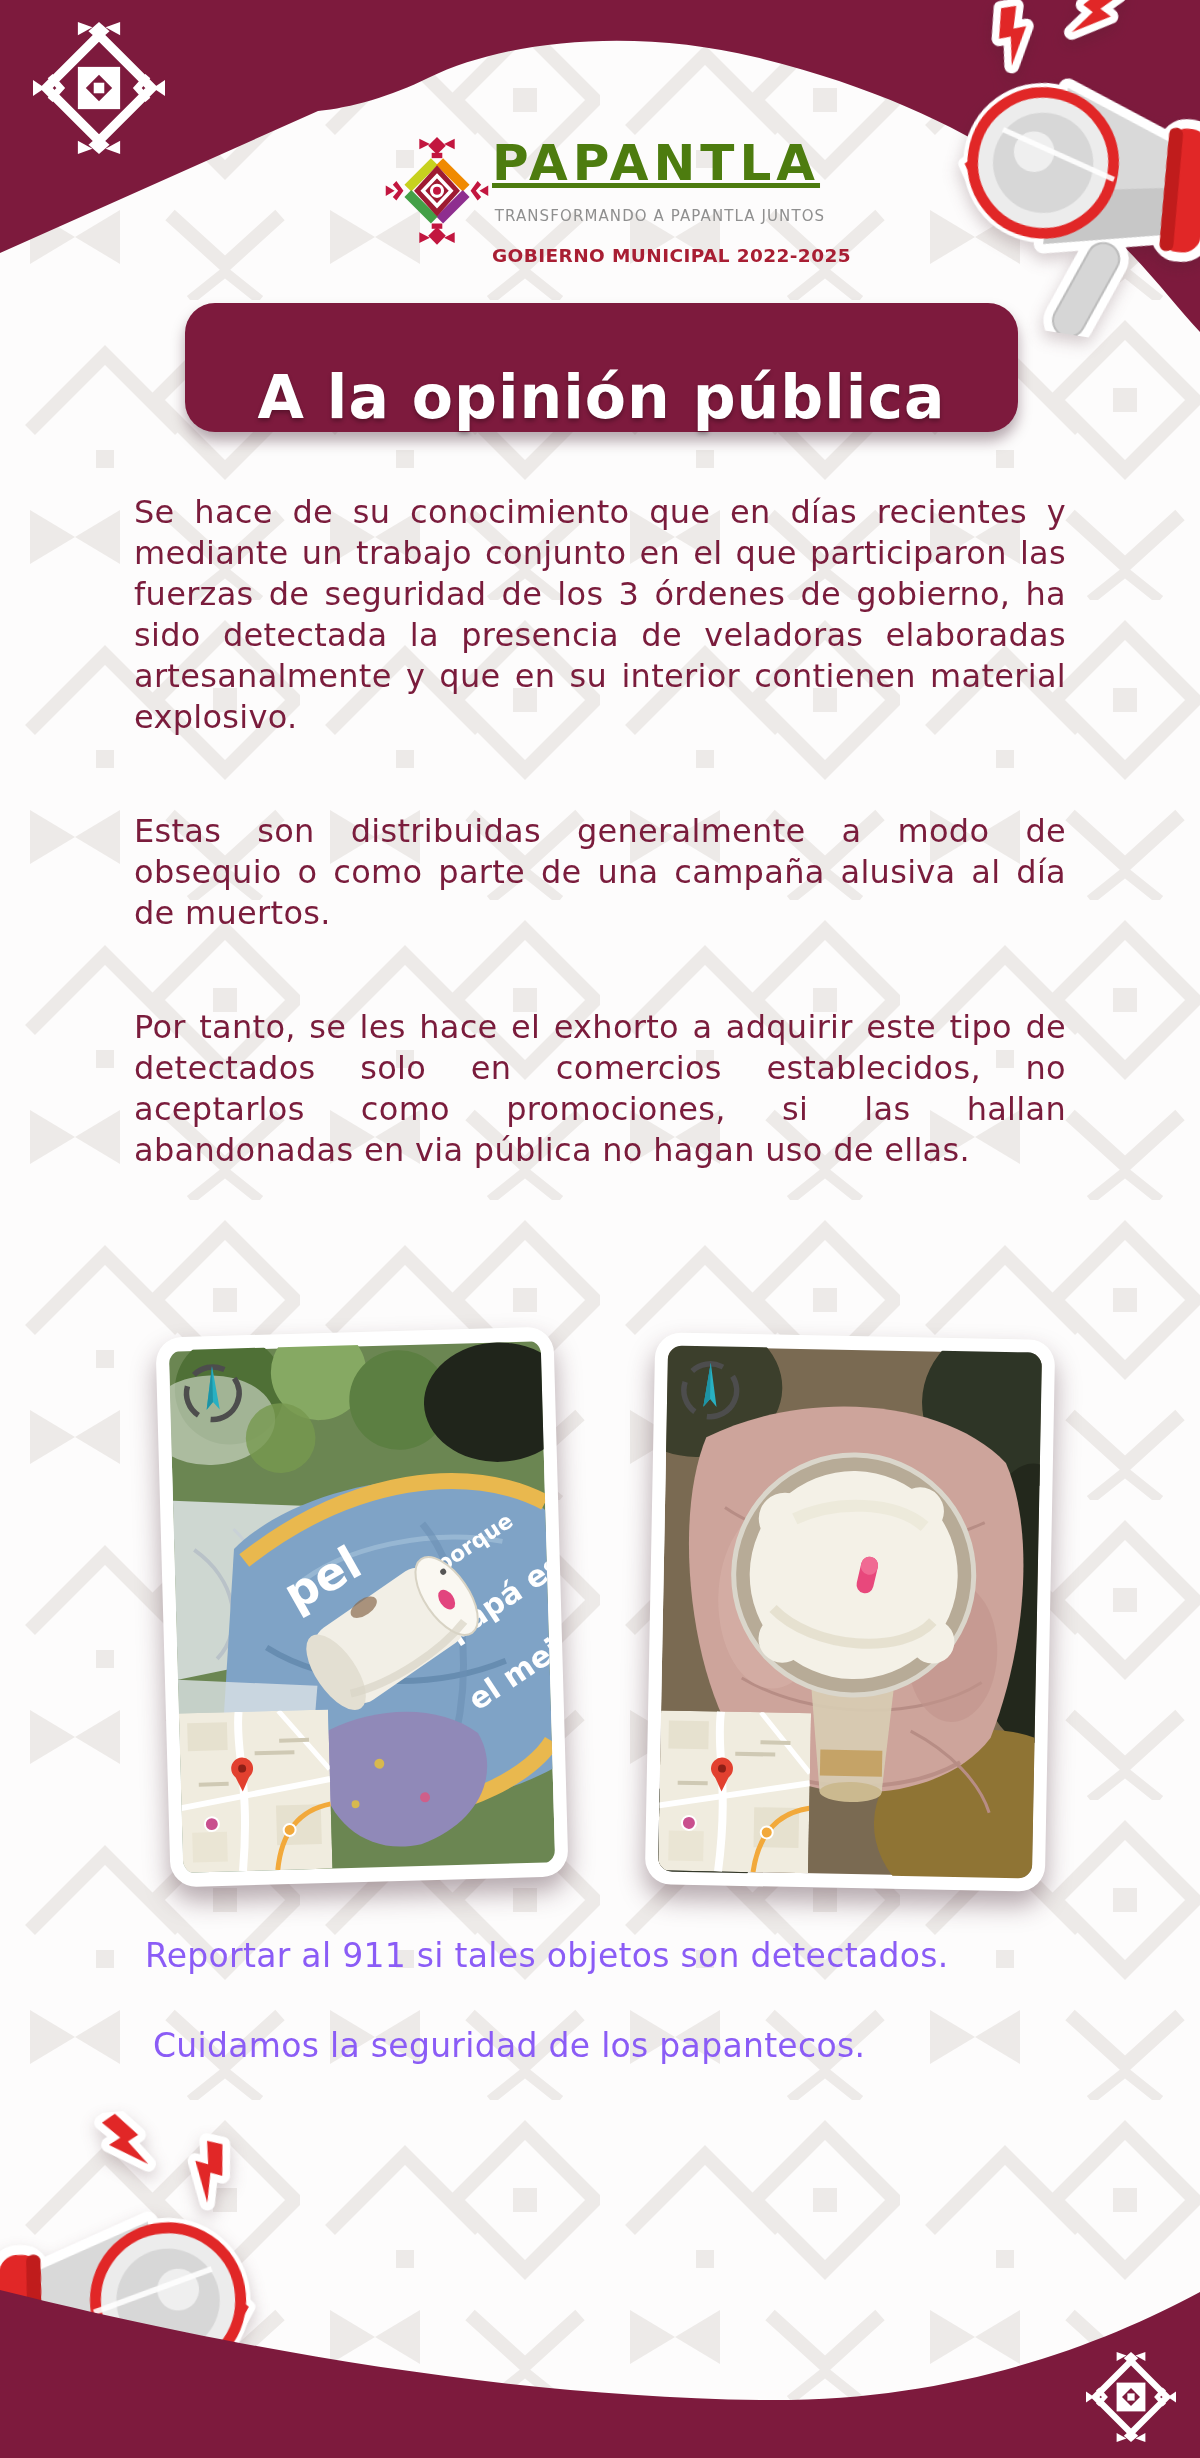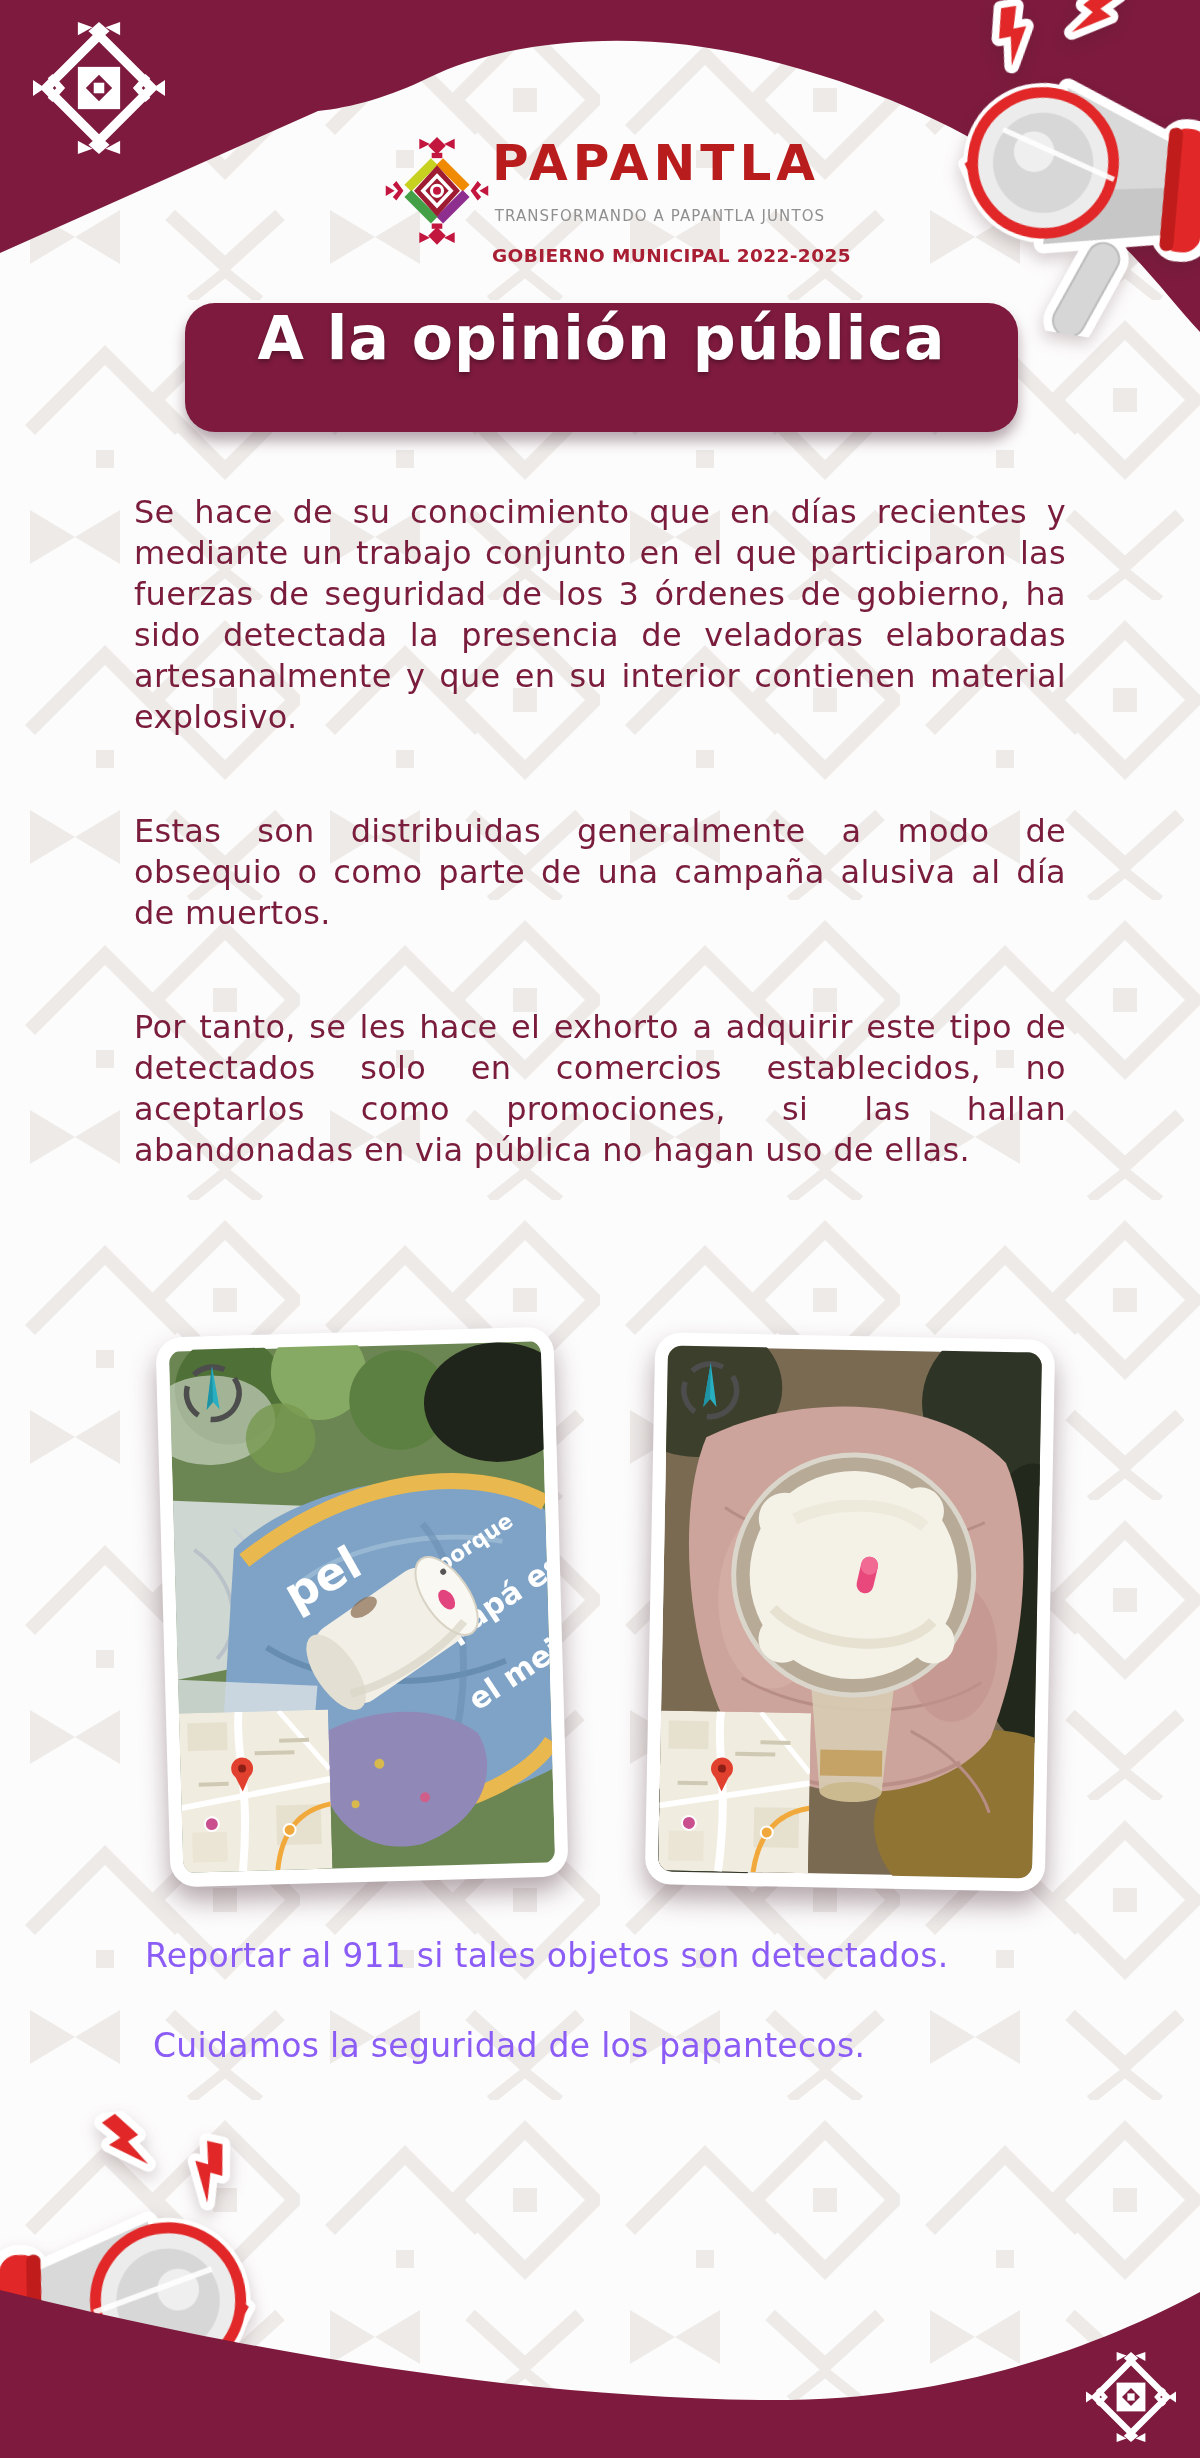--- a/index.html
+++ b/index.html
@@ -11,34 +11,34 @@
   .abs{position:absolute;}
   svg{display:block;}
   
   .header-svg{left:0;top:0;}
   .footer-svg{left:0;bottom:0;}
   
   .logo-emblem{left:384px;top:132px;}
   .logo-text{left:492px;top:138px;width:336px;text-align:center;}
   .logo-name{
     font-size:50px;font-weight:bold;letter-spacing:5px;line-height:1;
-    color:#b91c1c;white-space:nowrap;text-align:left;
+    color:#4d7c0f;white-space:nowrap;text-align:left;text-decoration:underline;
   }
   .logo-tagline{
     margin-top:19px;font-size:15px;letter-spacing:1.1px;color:#8F8F8F;
     white-space:nowrap;font-weight:500;
   }
   .logo-gov{
     margin-top:20px;font-size:18.5px;font-weight:bold;letter-spacing:.4px;
     color:#A81E33;white-space:nowrap;
   }
   
   .banner{
     left:185px;top:303px;width:833px;height:129px;border-radius:30px;
-    background:#7D1A3D;display:flex;align-items:flex-start;justify-content:center;
+    background:#7D1A3D;display:flex;align-items:flex-end;justify-content:center;
     box-shadow:0 9px 14px rgba(45,10,25,.35);
   }
   .banner span{
     color:#ffffff;font-size:60px;font-weight:bold;letter-spacing:1px;
     text-shadow:0 3px 4px rgba(0,0,0,.28);white-space:nowrap;
   }
   
   .bodytext{left:134px;top:492px;width:932px;color:#7A1C3C;}
   .bodytext p{
     margin:0 0 73px 0;font-size:32px;line-height:41px;letter-spacing:.3px;

